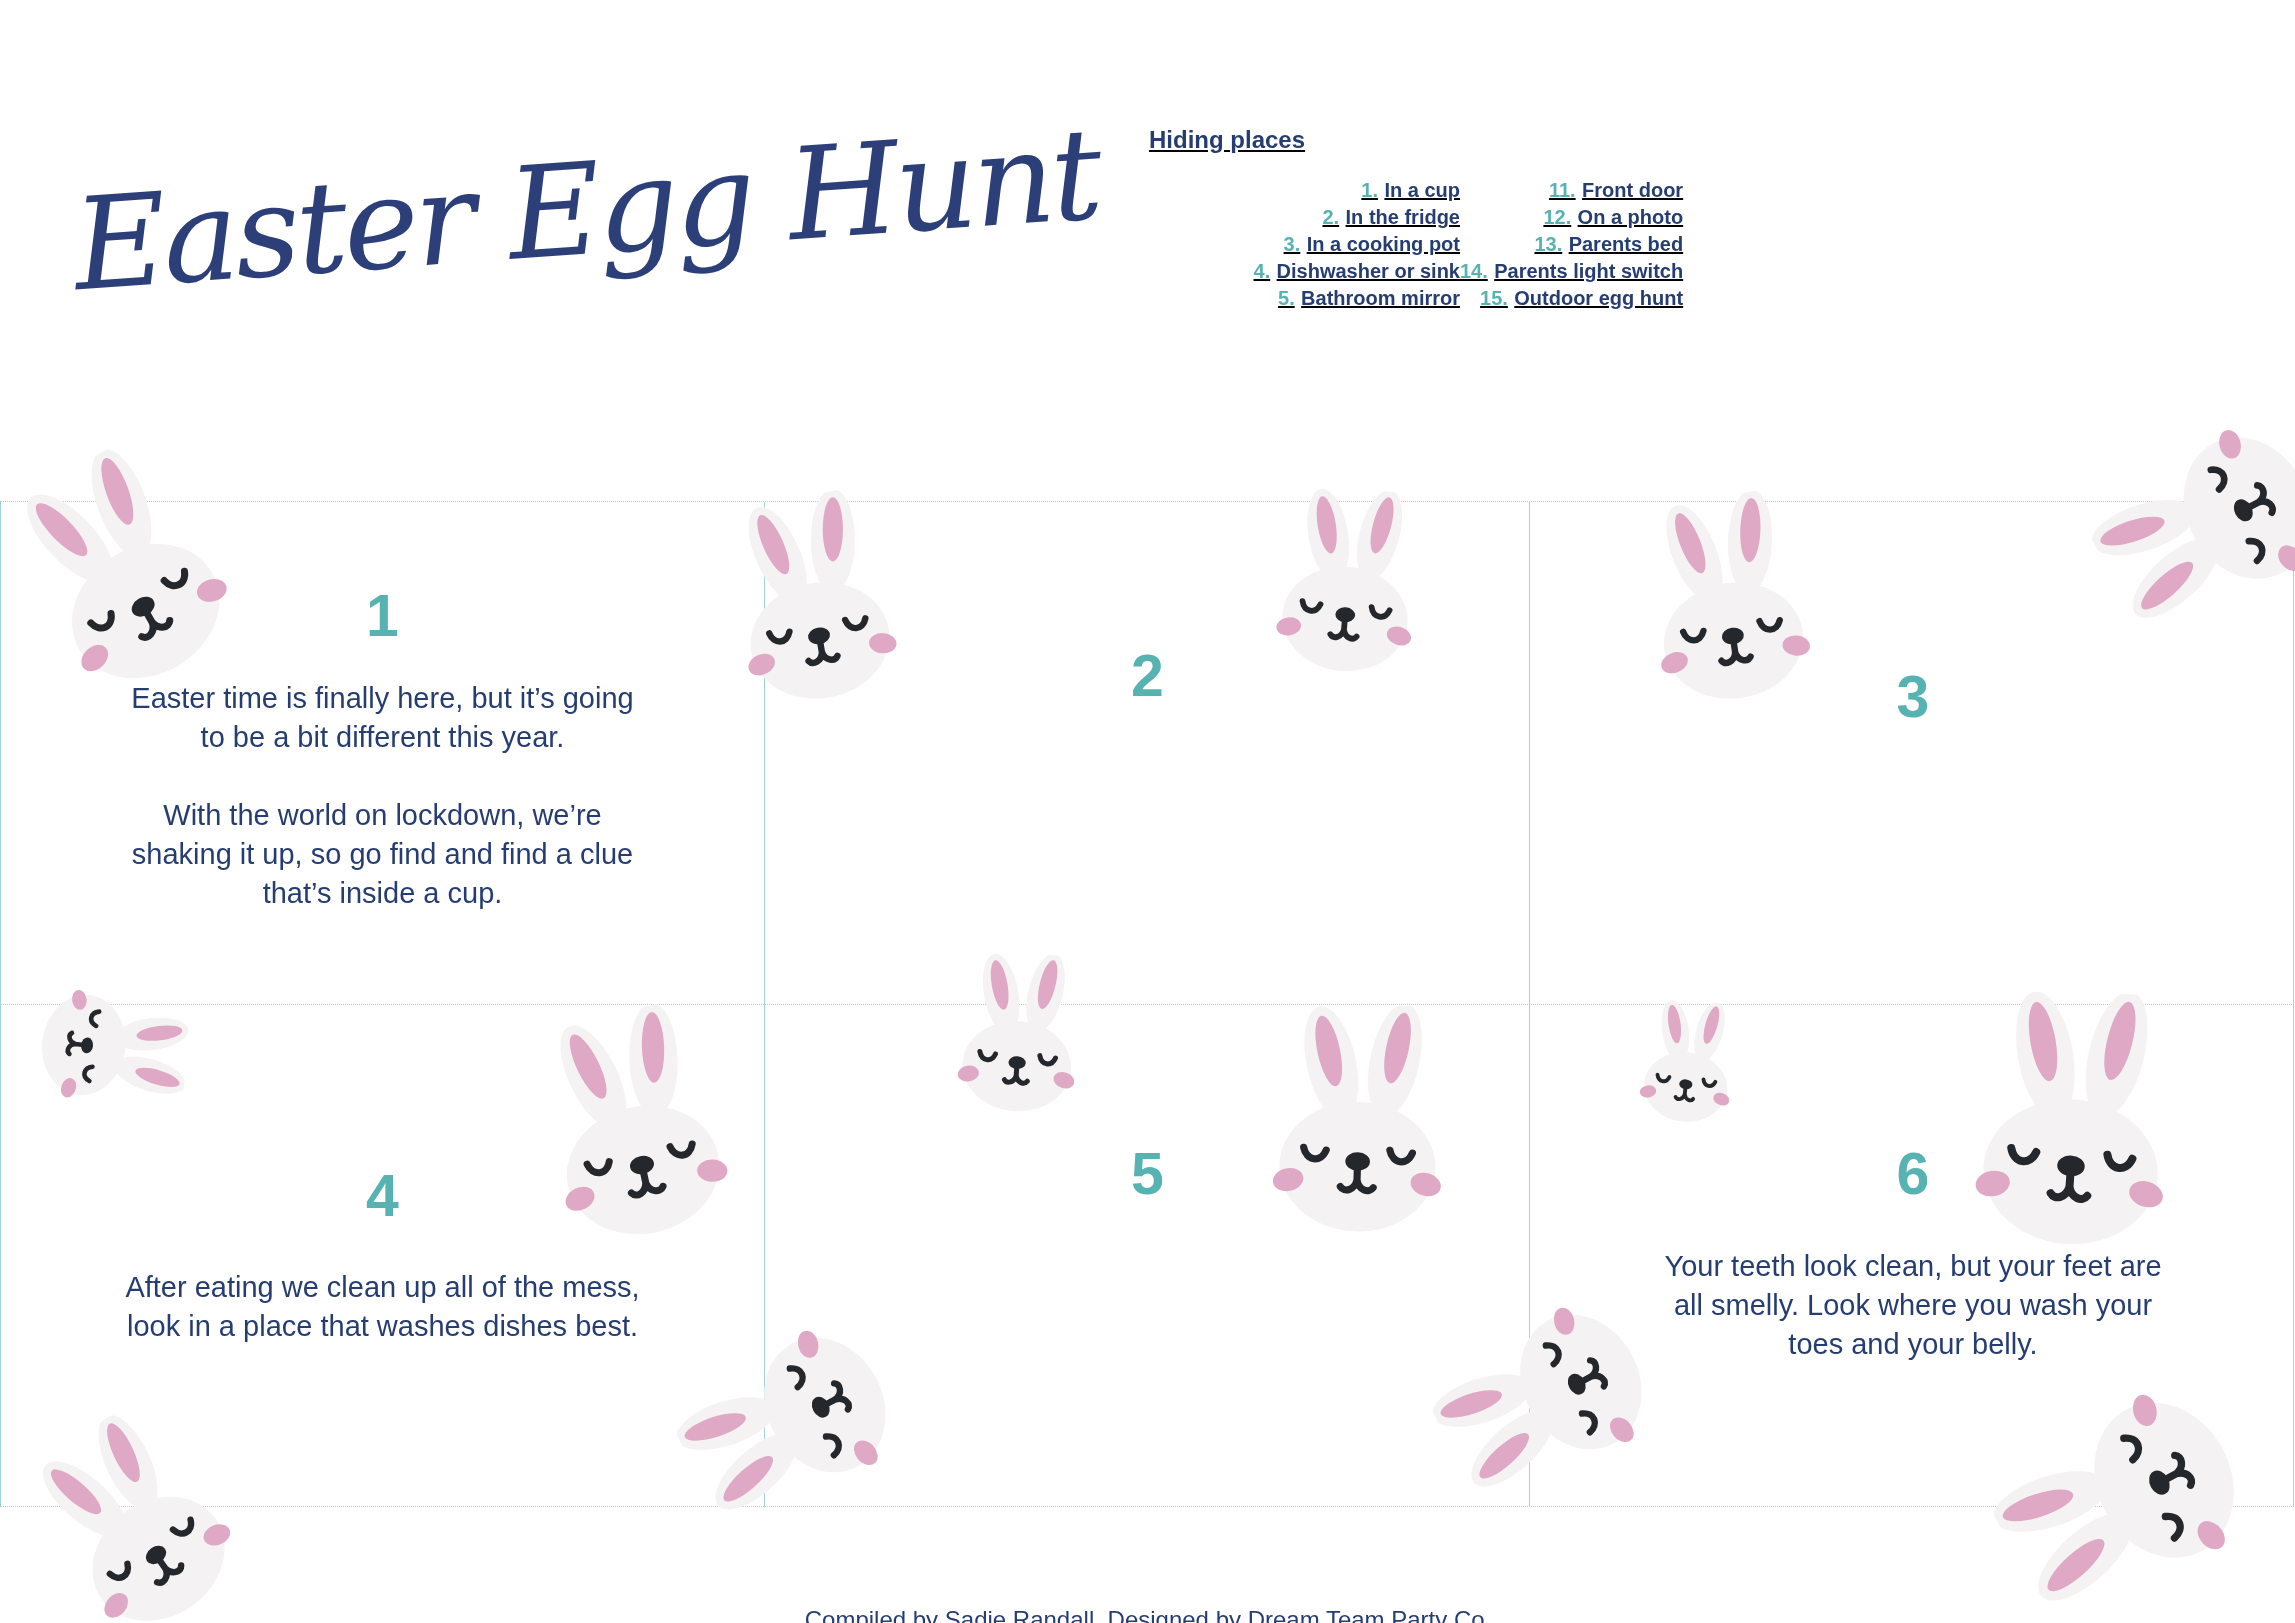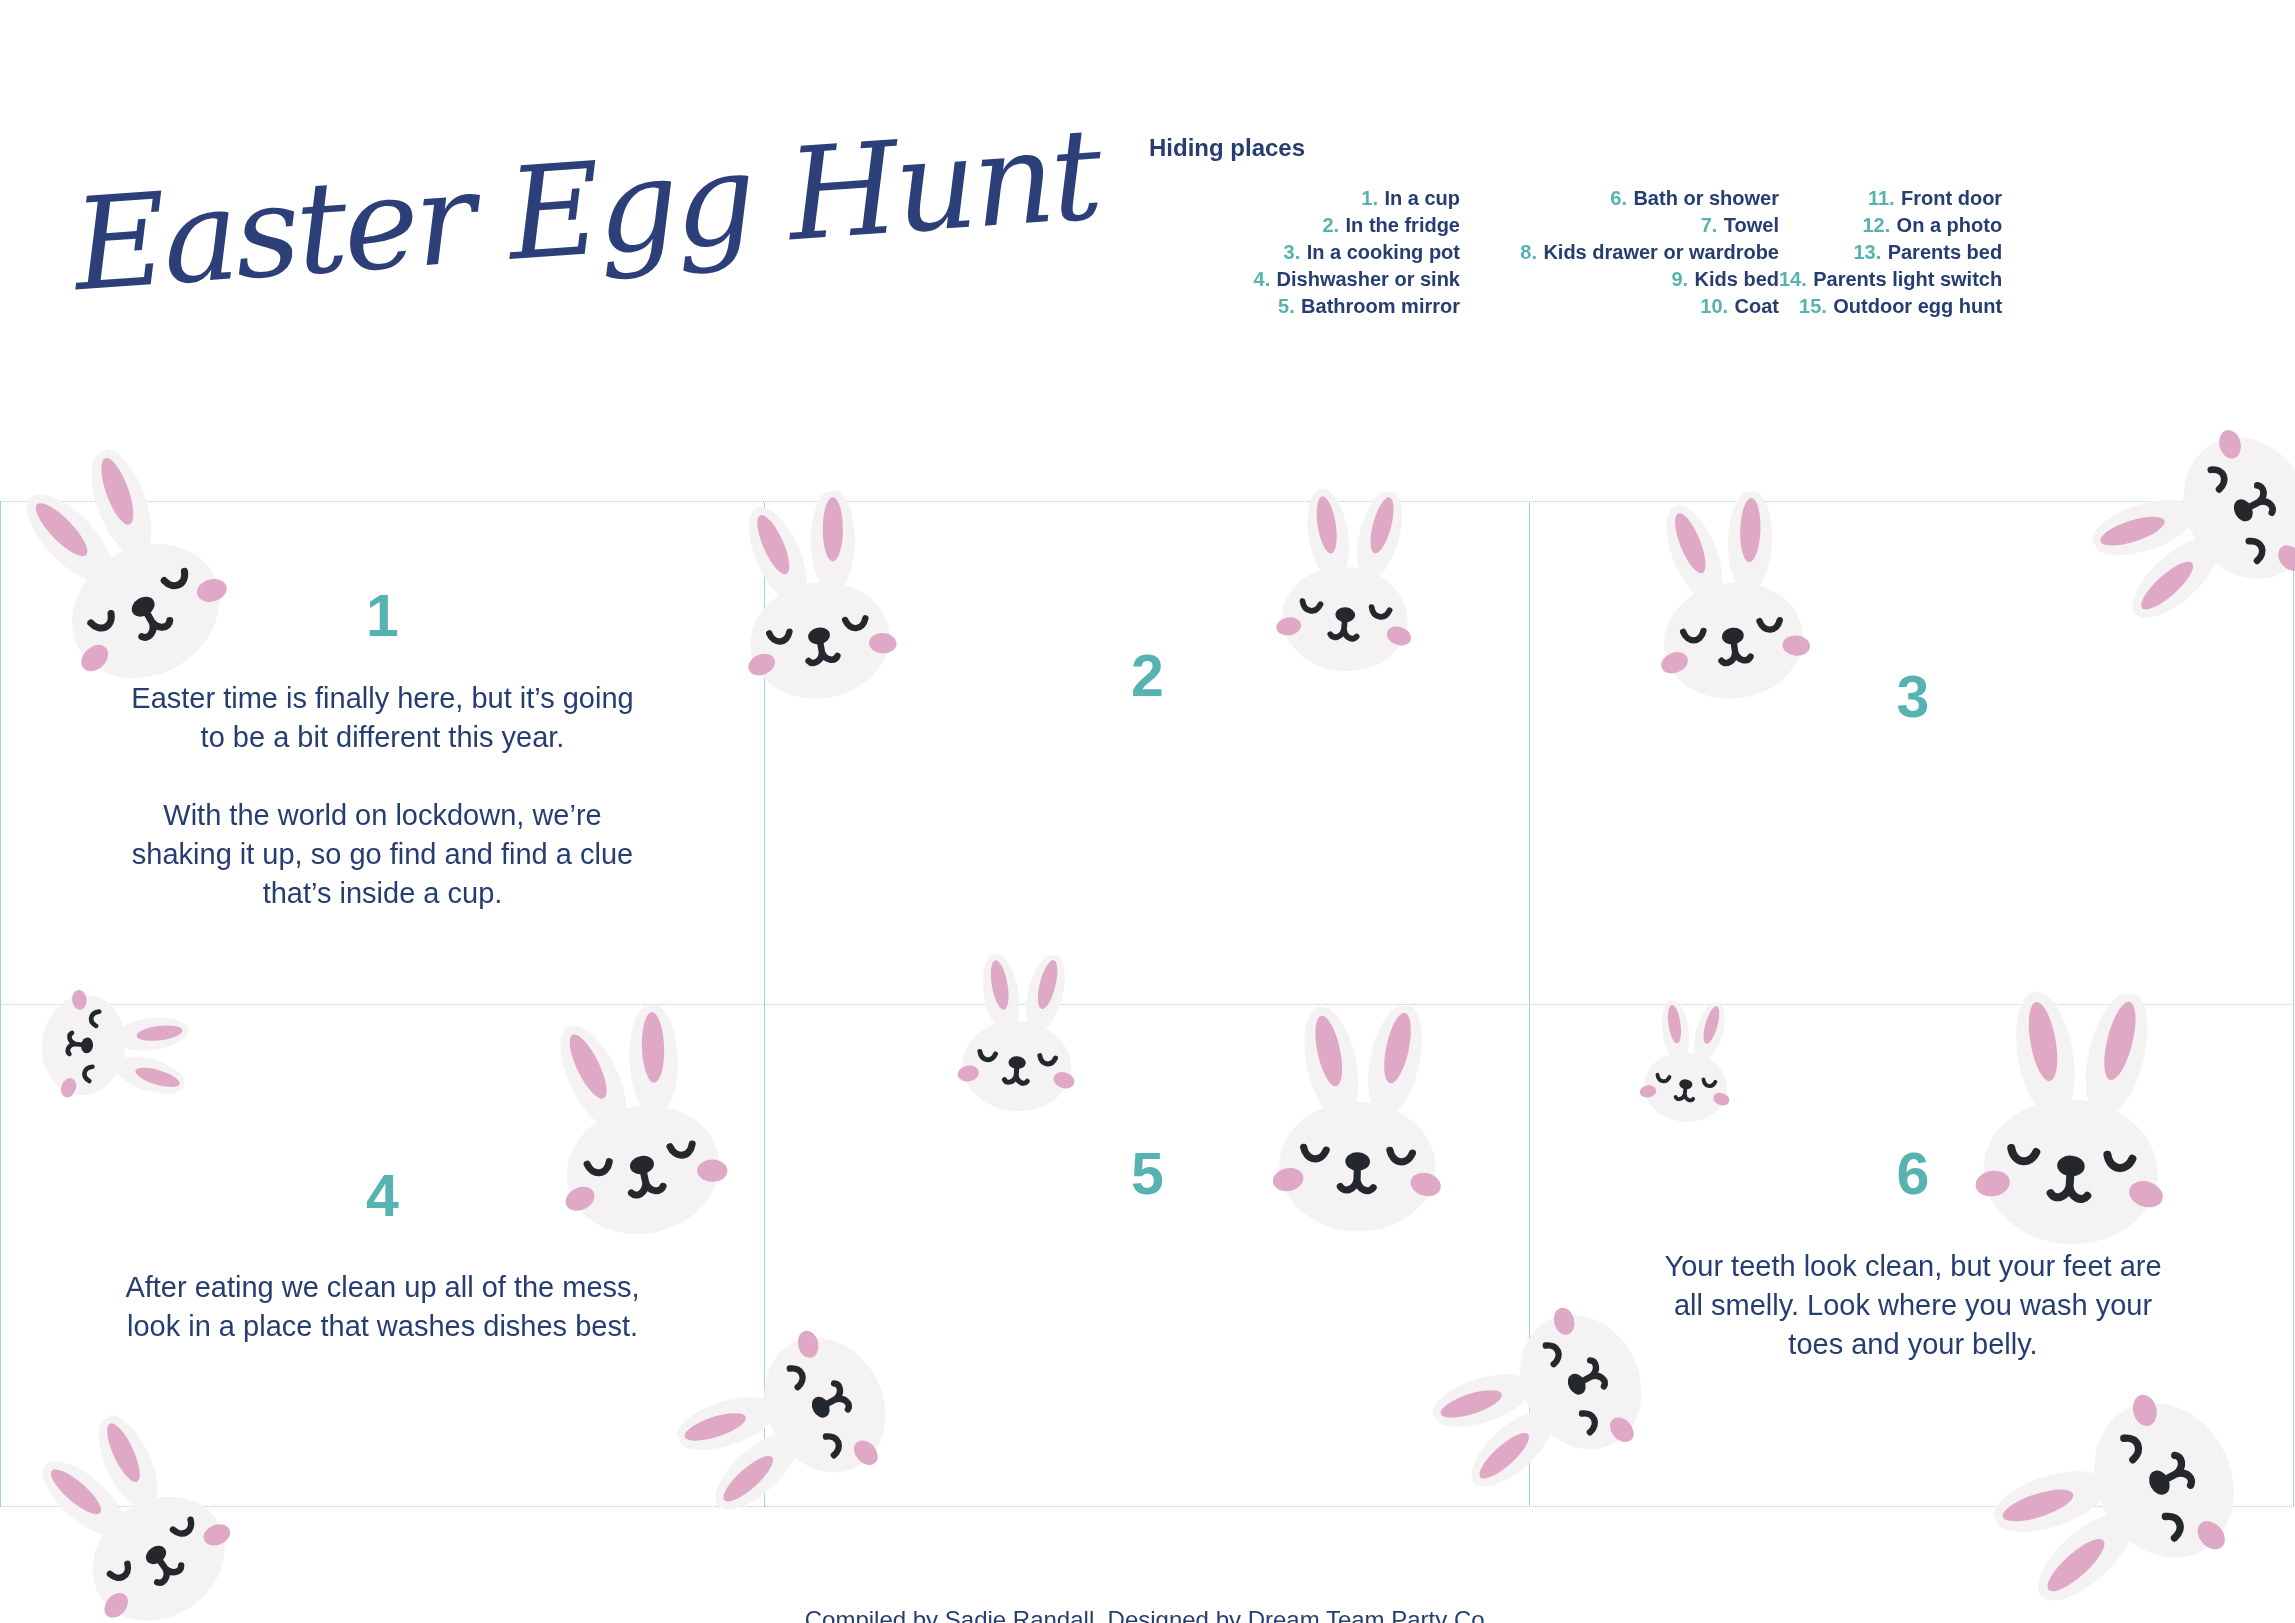--- a/index.html
+++ b/index.html
@@ -29,21 +29,21 @@
     font-family:"DejaVu Serif",serif;
     font-style:italic;
     font-weight:normal;
     font-size:127px;
     letter-spacing:-3.7px;
     color:#2d3f78;
     transform:rotate(-4deg);
     white-space:nowrap;
   }
   
-  .hiding{position:absolute;left:1149px;top:136px;}
+  .hiding{position:absolute;left:1149px;top:128px;text-decoration:underline;}
   .hiding h2{
     margin:0 0 25px 0;
     font-size:24px;
     line-height:24px;
     font-weight:bold;
     color:var(--navy);
   }
   .hiding .cols{display:flex;}
   .hiding ul{list-style:none;margin:0;padding:0;text-align:right;}
   .hiding ul.c1{width:311px;}
@@ -133,27 +133,20 @@
   <section class="hiding">
     <h2>Hiding places</h2>
     <div class="cols">
       <ul class="c1">
         <li><span class="num">1.</span><span>In a cup</span></li>
         <li><span class="num">2.</span><span>In the fridge</span></li>
         <li><span class="num">3.</span><span>In a cooking pot</span></li>
         <li><span class="num">4.</span><span>Dishwasher or sink</span></li>
         <li><span class="num">5.</span><span>Bathroom mirror</span></li>
       </ul>
-      <ul class="c2">
-        <li><span class="num">6.</span><span>Bath or shower</span></li>
-        <li><span class="num">7.</span><span>Towel</span></li>
-        <li><span class="num">8.</span><span>Kids drawer or wardrobe</span></li>
-        <li><span class="num">9.</span><span>Kids bed</span></li>
-        <li><span class="num">10.</span><span>Coat</span></li>
-      </ul>
       <ul class="c3">
         <li><span class="num">11.</span><span>Front door</span></li>
         <li><span class="num">12.</span><span>On a photo</span></li>
         <li><span class="num">13.</span><span>Parents bed</span></li>
         <li><span class="num">14.</span><span>Parents light switch</span></li>
         <li><span class="num">15.</span><span>Outdoor egg hunt</span></li>
       </ul>
     </div>
   </section>
 

